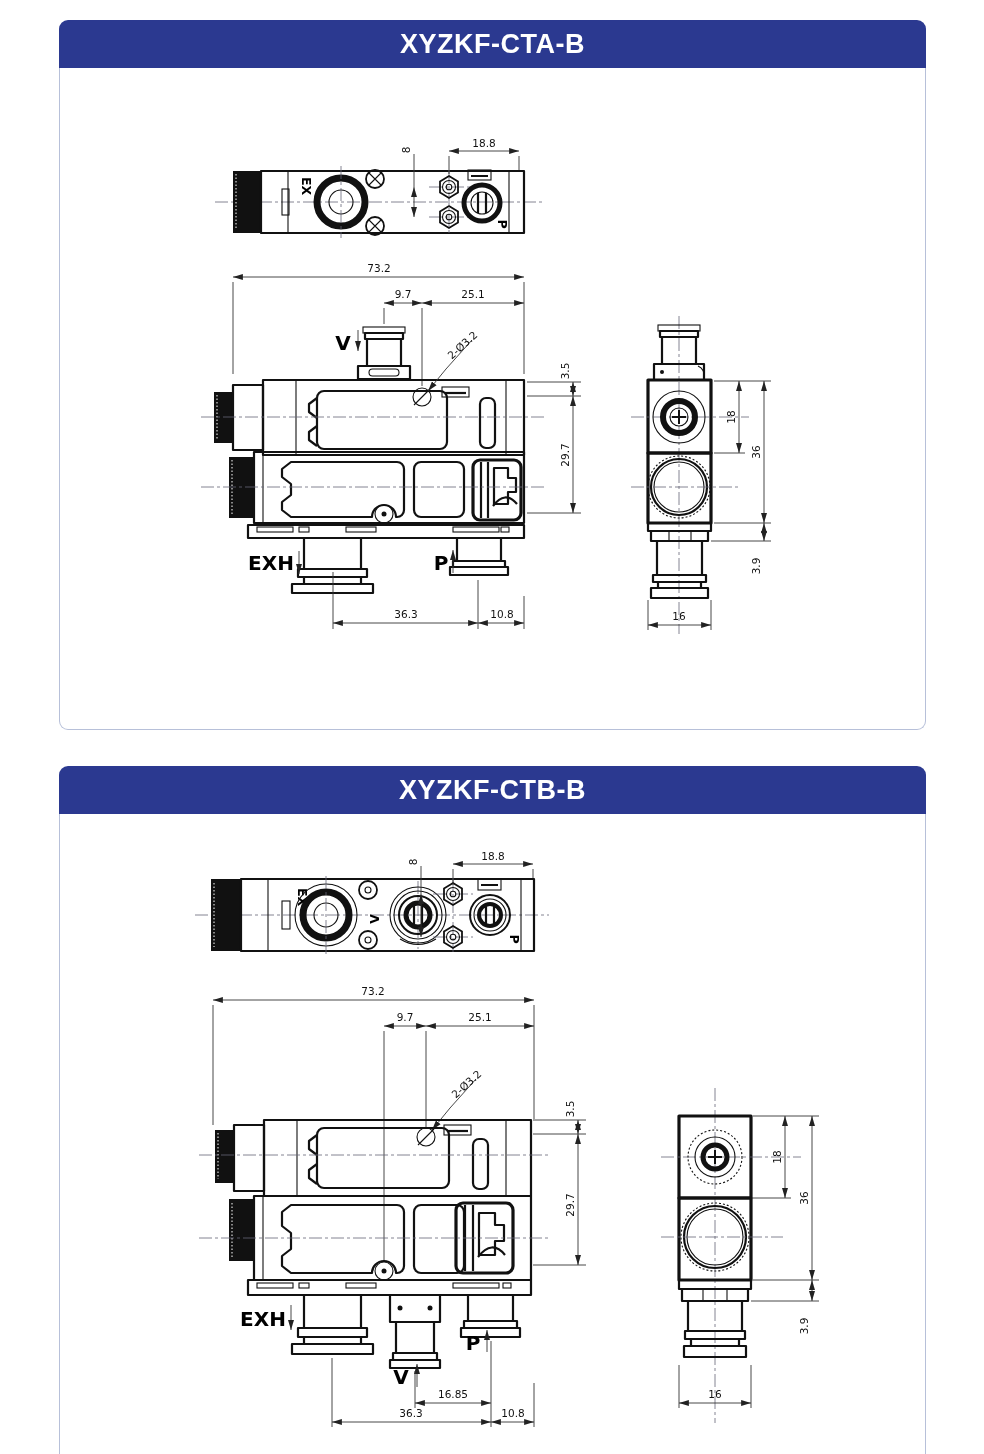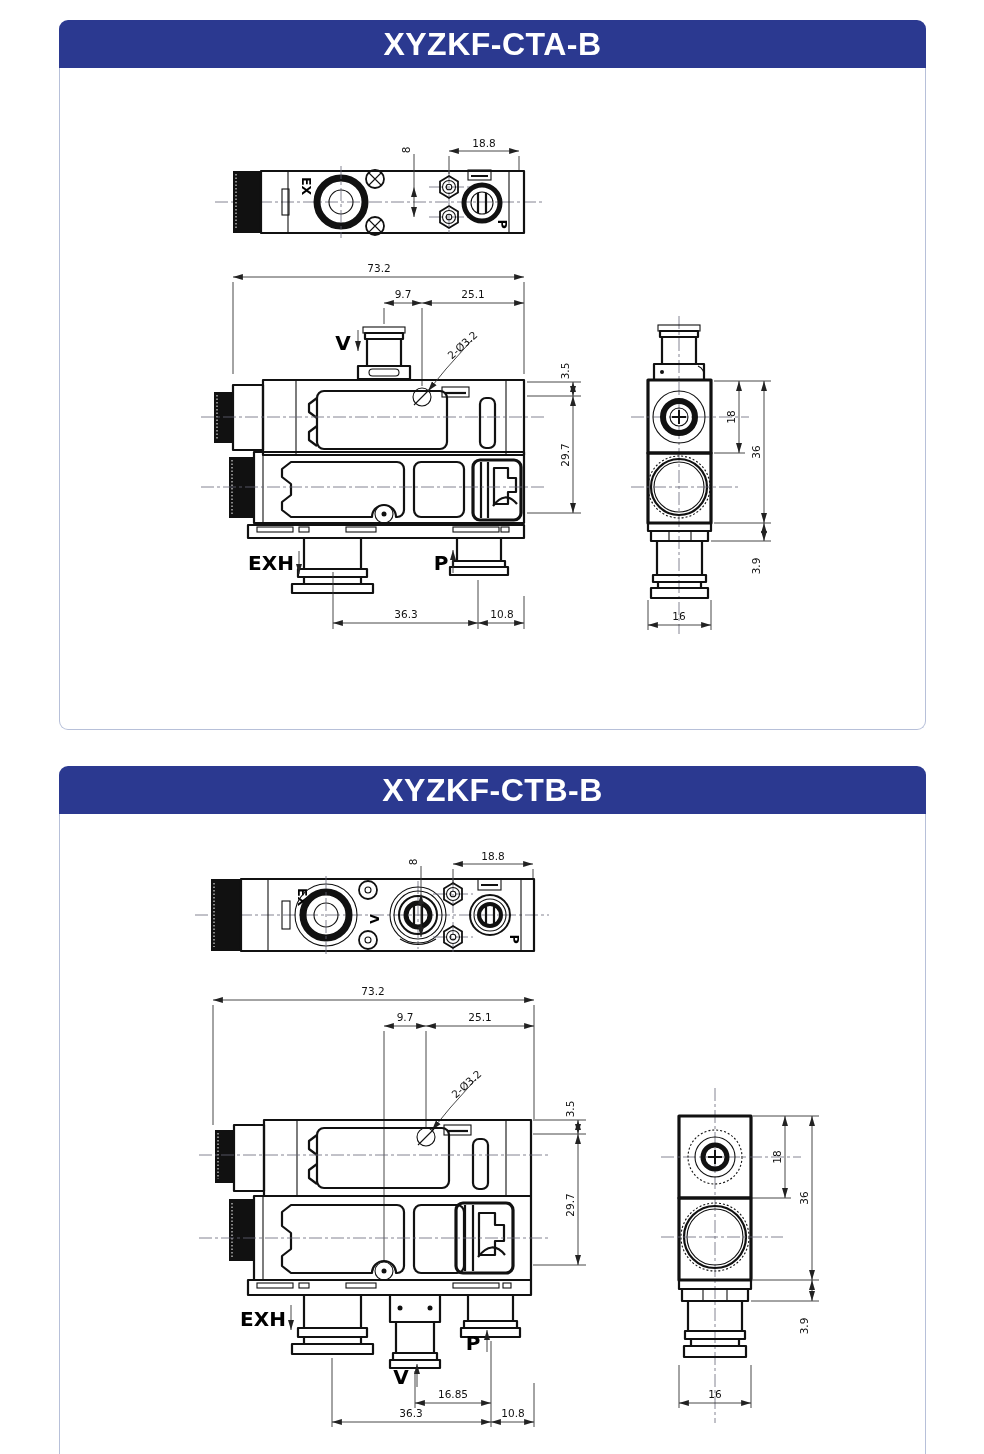--- a/index.html
+++ b/index.html
@@ -1,19 +1,19 @@
 <!DOCTYPE html>
 <html><head>
 <meta charset="utf-8">
 <style>
   html,body{margin:0;padding:0;background:#fff}
   #page{position:relative;width:984px;height:1454px;background:#fff;font-family:"DejaVu Sans",sans-serif;overflow:hidden}
   .panel{position:absolute;left:59px;width:867px}
   .panel-header{height:48px;background:#2b3990;border-radius:9px 9px 0 0;display:flex;align-items:center;justify-content:center}
-  .panel-title{color:#fff;font-family:"Liberation Sans",sans-serif;font-weight:bold;font-size:32px;letter-spacing:.5px}
+  .panel-title{color:#fff;font-family:"Liberation Sans",sans-serif;font-weight:bold;font-size:27px;letter-spacing:.5px}
   .panel-body{background:#fff;border:1px solid #b7c0d9;border-top:none;border-radius:0 0 9px 9px;overflow:hidden}
   svg{display:block}
   .ol{fill:none;stroke:#111;stroke-width:2.2;stroke-linejoin:round}
   .ol3{fill:none;stroke:#111;stroke-width:3.2;stroke-linejoin:round}
   .tl{fill:none;stroke:#111;stroke-width:1.1}
   .ring{fill:none;stroke:#111}
   .dl{fill:none;stroke:#333;stroke-width:.9}
   .cl{fill:none;stroke:#667;stroke-width:.8;stroke-dasharray:13 3 3 3}
   .blk{fill:#111;stroke:none}
   .kn{stroke-dasharray:2 2}

